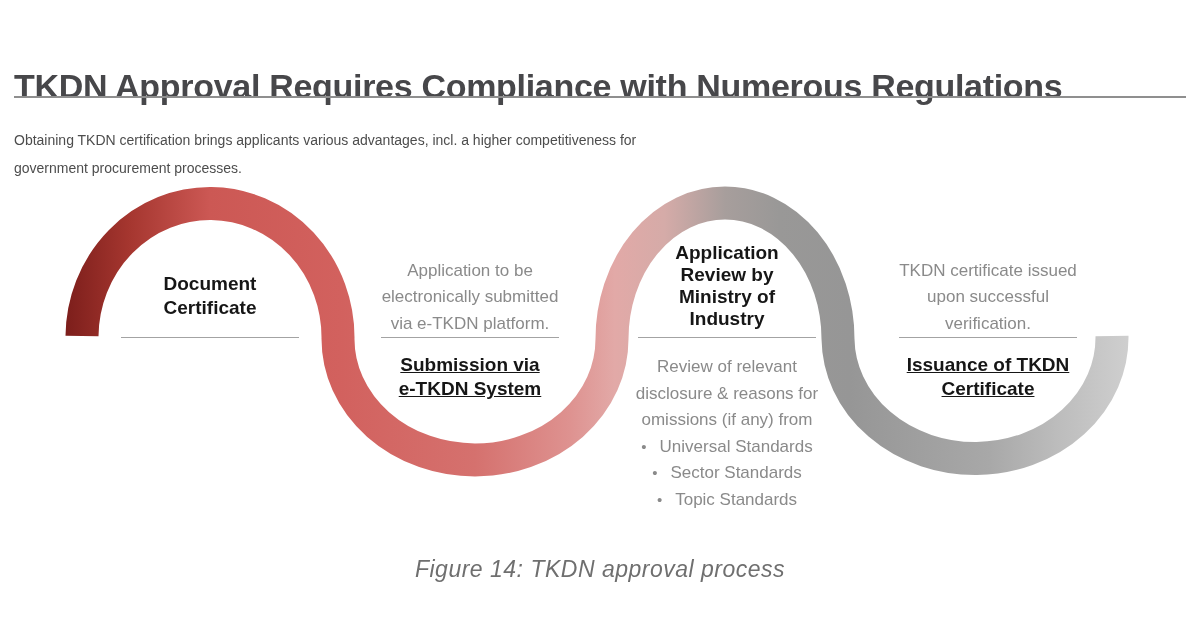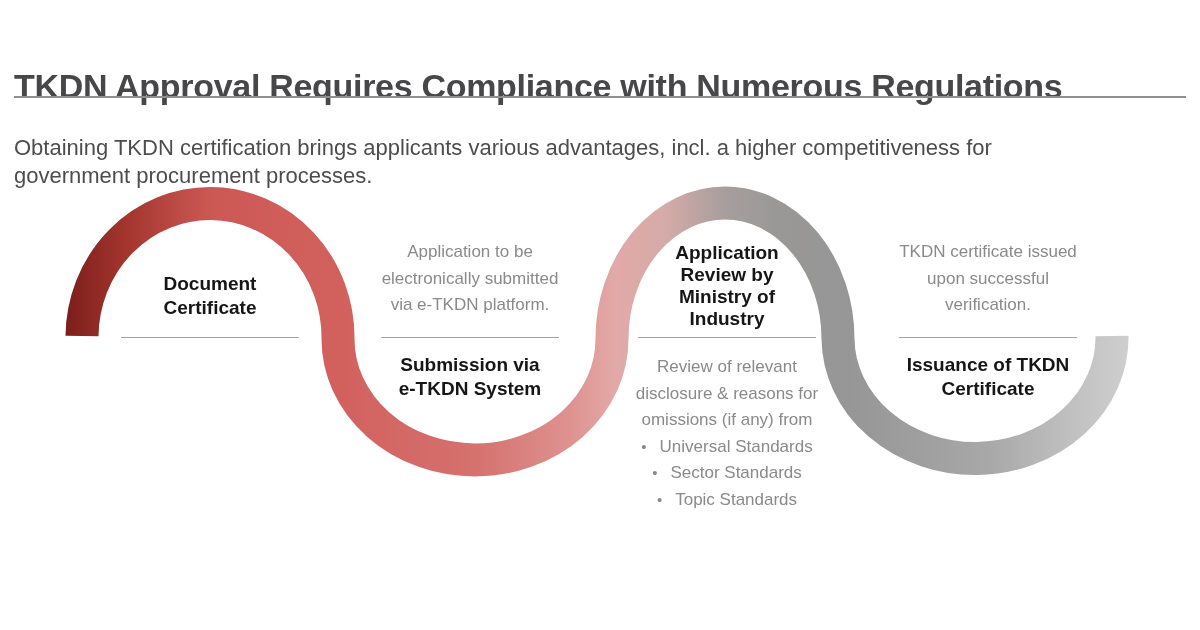--- a/index.html
+++ b/index.html
@@ -23,21 +23,21 @@
     white-space: nowrap;
   }
   .title-rule {
     position: absolute;
     left: 14px; top: 96px; width: 1172px; height: 2px;
     background: #8f8f8f;
   }
   .page-subtitle {
     position: absolute;
     left: 14px; top: 112px; width: 1172px;
-    font-size: 22px; line-height: 28px;
+    font-size: 14px; line-height: 28px;
     color: #4d4d4d;
     white-space: pre-line;
   }
 
   
   .ribbon-svg { position: absolute; left: 0; top: 0; }
 
   
   .step {
     position: absolute;
@@ -46,38 +46,38 @@
   }
   .step-1 { left: 90px;  width: 240px; }
   .step-2 { left: 355px; width: 230px; }
   .step-3 { left: 612px; width: 230px; }
   .step-4 { left: 868px; width: 240px; }
 
   .zone-top {
     height: 152px;
     display: flex; flex-direction: column; justify-content: flex-end;
   }
-  .zone-top.from-top { justify-content: center; }
+  .zone-top.from-top { justify-content: flex-end; }
 
   .step-divider {
     width: 178px; height: 1px;
     margin: 0 auto;
     background: #a3a3a3;
   }
 
   .step-title {
     font-size: 19px; font-weight: 700;
     line-height: 24px;
     color: #161616;
     white-space: pre-line;
   }
   .step-3 .step-title { line-height: 22px; }
   .zone-top .step-title { padding-bottom: 17px; }
   .step-3 .zone-top .step-title { padding-bottom: 7px; }
-  .zone-bottom .step-title { padding-top: 15px; }
+  .zone-bottom .step-title { padding-top: 15px; text-decoration: underline; }
 
   .step-desc {
     font-size: 17px;
     line-height: 26.5px;
     color: #8a8a8a;
     white-space: pre-line;
   }
   .zone-top .step-desc { padding-top: 36px; }
   .zone-bottom .step-desc { padding-top: 16px; }
 
@@ -188,14 +188,15 @@
 upon successful
 verification.</div>
     </div>
     <div class="step-divider"></div>
     <div class="zone-bottom">
       <div class="step-title">Issuance of TKDN
 Certificate</div>
     </div>
   </div>
 
+  <div class="figure-caption">Figure 14: TKDN approval process</div>
 
 </div>
 
 </body></html>

